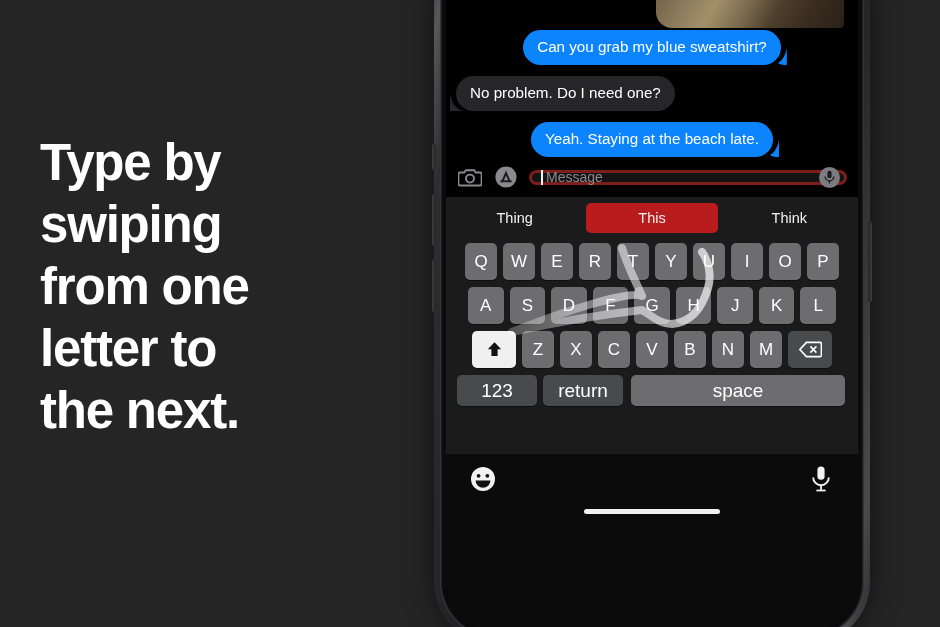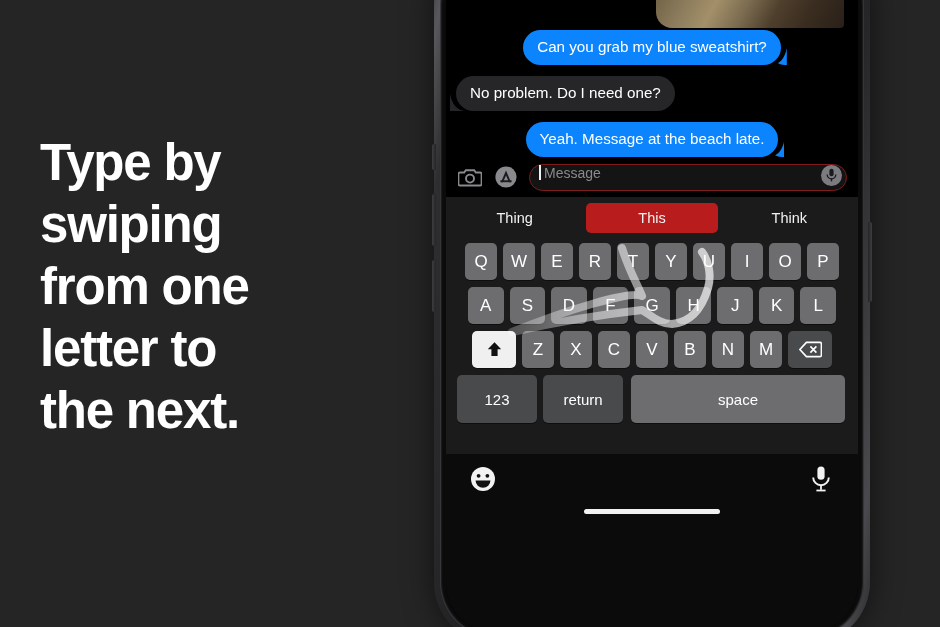--- a/index.html
+++ b/index.html
@@ -162,26 +162,26 @@
     background: #000;
   }
   .icon-btn {
     width: 26px; height: 26px;
     flex: 0 0 26px;
     margin-right: 10px;
     display: flex; align-items: center; justify-content: center;
   }
   .msgfield {
     flex: 1 1 auto;
-    height: 27px;
-    border: 1px solid #7f1d1d;
+    height: 15px;
+    border: 3px solid #7f1d1d;
     border-radius: 14px;
     background: #141415;
     display: flex;
-    align-items: flex-start;
+    align-items: center;
     padding: 0 4px 0 9px;
     box-sizing: border-box;
     position: relative;
   }
   .caret {
     width: 2px; height: 15px;
     background: #f2f2f2;
     margin-right: 3px;
   }
   .ph { color: #8a8a8e; font-size: 14px; flex: 1 1 auto; }
@@ -233,21 +233,21 @@
     color: #ffffff;
     font-size: 17px;
     display: flex; align-items: center; justify-content: center;
     box-shadow: 0 1px 0 rgba(0,0,0,0.45);
   }
   .krow.r2 .key { flex: 1 1 0; width: auto; }
   .key.wide { width: 44px; }
   .key.dark { background: #484a4c; }
   .key.light { background: #f0f0f0; }
   .key.space { flex: 1 1 auto; width: auto; margin: 0 5px; font-size: 15px; }
-  .key.bottom { height: 48px; font-size: 15px; }
+  .key.bottom { height: 31px; font-size: 19px; }
   .key.num, .key.ret { width: 80px; }
   .krow.r4 { padding: 0 8px; }
   .krow.r3 { padding: 0 4px; }
 
   
   .swipe {
     position: absolute;
     left: 0; top: 0;
     width: 412px; height: 216px;
     pointer-events: none;
@@ -310,21 +310,21 @@
 
         <div style="height:11px"></div>
 
         <div class="bubble-row row-in">
           <div class="bubble in">No problem. Do I need one?</div>
         </div>
 
         <div style="height:11px"></div>
 
         <div class="bubble-row row-out">
-          <div class="bubble out">Yeah. Message at the beach late.</div>
+          <div class="bubble out">Yeah. Staying at the beach late.</div>
         </div>
 
         <div class="delivered">Delivered</div>
 
         <div style="height:5px"></div>
 
         <div class="bubble-row row-in">
           <div class="bubble in">OK, got it. See ya there.</div>
         </div>
       </div>

